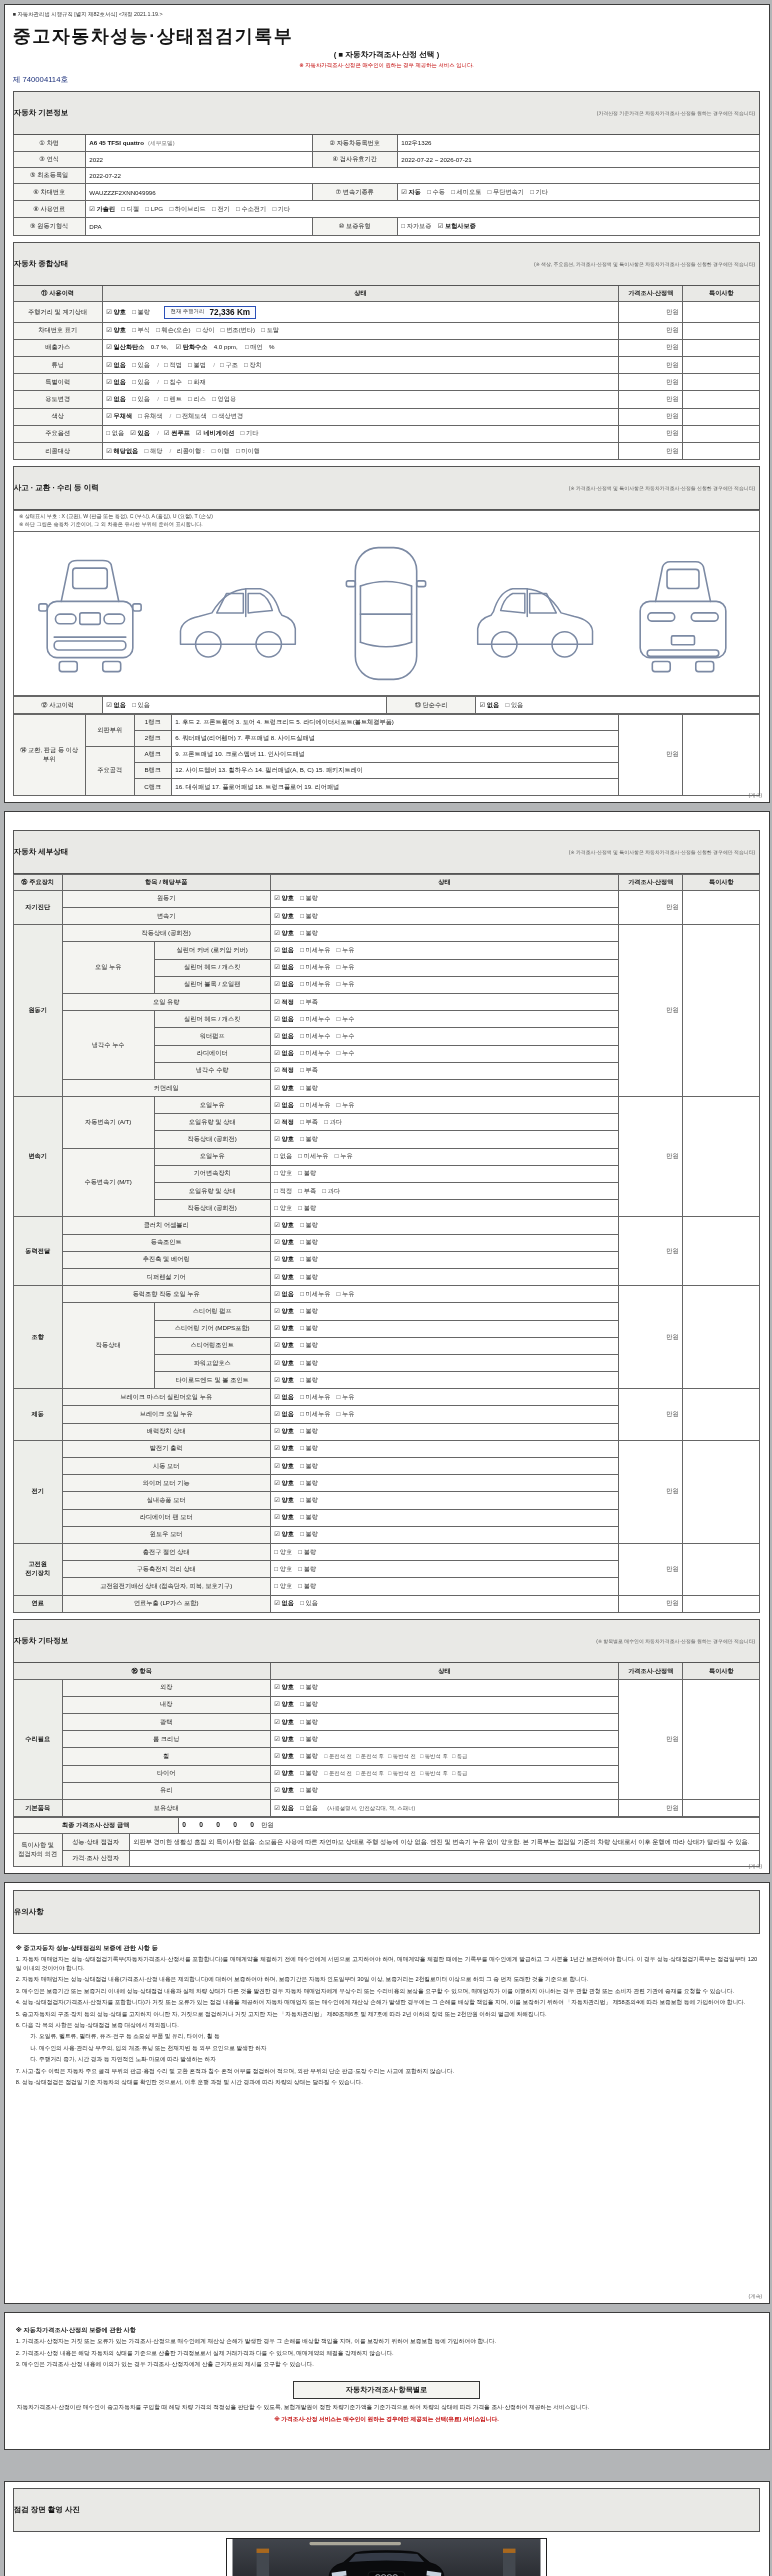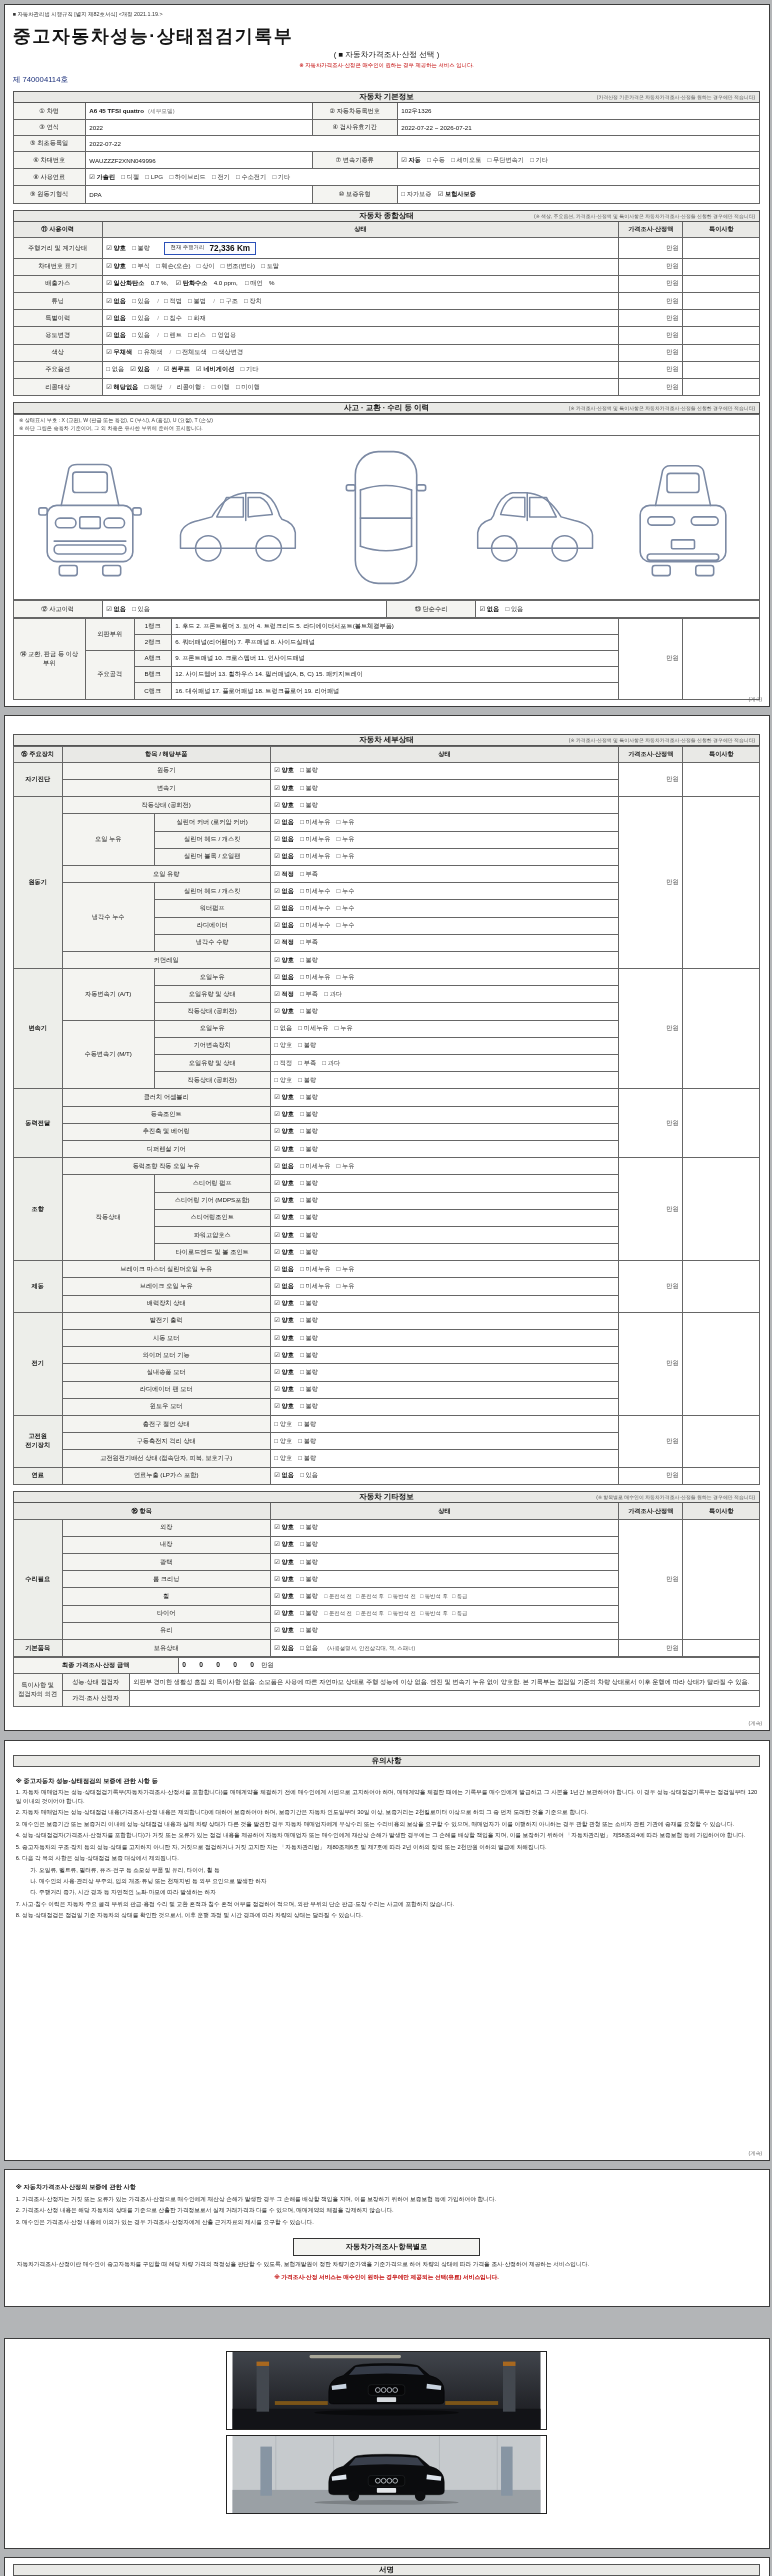--- a/index.html
+++ b/index.html
@@ -2,25 +2,25 @@
 <html style="font-size:8.2px"><head>
 <meta charset="utf-8">
 <style>
   html,body{margin:0;padding:0}
   body{width:773px;height:2576px;overflow:hidden;background:#b3b5b7;
        font-family:"Liberation Sans","DejaVu Sans",sans-serif;color:#161616}
   .sheet{width:766px;margin:0 auto;padding-top:3.6px}
   .box{background:#fff;border:0.5px solid #3c3c3c;margin:0 0 8.2px 0;padding:6.2px 8.2px;position:relative}
   .regline{font-size:5.4px;color:#333}
   h1.title{text-align:left;font-size:18px;letter-spacing:1.5px;margin:6.2px 0 2.1px;font-weight:bold}
-  .subline{text-align:center;font-size:7.7px;font-weight:normal}
+  .subline{text-align:center;font-size:7.7px;font-weight:bold}
   .rednote{text-align:center;font-size:5.4px;color:#c00000;margin-top:1.5px}
   .formno{font-size:7.7px;font-weight:normal;margin:6.2px 0 2.1px;color:#1b2f7a}
-  .bar{background:#e9e9e6;border:0.5px solid #555;text-align:center;font-weight:bold;
-       font-size:7.5px;padding:0 0;position:relative;margin-top:6.2px}
+  .bar{background:#e9e9e6;border:0.5px solid #555;font-weight:bold;
+       font-size:7.5px;padding:16px 0;position:relative;margin-top:6.2px}
   .bar .note{position:absolute;right:4.1px;top:50%;transform:translateY(-50%);
        font-weight:normal;font-size:4.9px;color:#555}
   table.grid{width:100%;border-collapse:collapse;table-layout:fixed;margin-top:-0.5px}
   .grid th,.grid td{border:0.5px solid #666;font-size:6.2px;padding:3.1px 3.6px;
        vertical-align:middle;word-break:keep-all;overflow:hidden}
   .grid th{background:#e9e9e6;font-size:6.2px}
   .lab{background:#f4f4f1;text-align:center}
   .gname{background:#edeeea;font-weight:bold}
   .price{text-align:right;color:#444}
   .state{text-align:left}
@@ -632,21 +632,21 @@
       <tr>
         <td class="lab">가격·조사 산정자</td>
         <td class="optxt"></td>
       </tr>
     </tbody>
       </table>
     <span class="contnote">(계속)</span>
   </div>
 
   <div class="box" style="min-height:407px">
-    <div class="bar" style="margin-top:8px">
+    <div class="bar" style="margin-top:0">
       <span>유의사항</span>
     </div>
     <div id="notice-body" style="padding:4.1px 3.1px">
         <p class="nl h">※ 중고자동차 성능·상태점검의 보증에 관한 사항 등</p>
         <p class="nl">1. 자동차 매매업자는 성능·상태점검기록부(자동차가격조사·산정서를 포함합니다)를 매매계약을 체결하기 전에 매수인에게 서면으로 고지하여야 하며, 매매계약을 체결한 때에는 기록부를 매수인에게 발급하고 그 사본을 1년간 보관하여야 합니다. 이 경우 성능·상태점검기록부는 점검일부터 120일 이내의 것이어야 합니다.</p>
         <p class="nl">2. 자동차 매매업자는 성능·상태점검 내용(가격조사·산정 내용은 제외합니다)에 대하여 보증하여야 하며, 보증기간은 자동차 인도일부터 30일 이상, 보증거리는 2천킬로미터 이상으로 하되 그 중 먼저 도래한 것을 기준으로 합니다.</p>
         <p class="nl">3. 매수인은 보증기간 또는 보증거리 이내에 성능·상태점검 내용과 실제 차량 상태가 다른 것을 발견한 경우 자동차 매매업자에게 무상수리 또는 수리비용의 보상을 요구할 수 있으며, 매매업자가 이를 이행하지 아니하는 경우 관할 관청 또는 소비자 관련 기관에 중재를 요청할 수 있습니다.</p>
         <p class="nl">4. 성능·상태점검자(가격조사·산정자를 포함합니다)가 거짓 또는 오류가 있는 점검 내용을 제공하여 자동차 매매업자 또는 매수인에게 재산상 손해가 발생한 경우에는 그 손해를 배상할 책임을 지며, 이를 보장하기 위하여 「자동차관리법」 제58조의4에 따라 보증보험 등에 가입하여야 합니다.</p>
         <p class="nl">5. 중고자동차의 구조·장치 등의 성능·상태를 고지하지 아니한 자, 거짓으로 점검하거나 거짓 고지한 자는 「자동차관리법」 제80조제6호 및 제7호에 따라 2년 이하의 징역 또는 2천만원 이하의 벌금에 처해집니다.</p>
         <p class="nl">6. 다음 각 목의 사항은 성능·상태점검 보증 대상에서 제외됩니다.</p>
@@ -665,20 +665,23 @@
         <p class="nl">1. 가격조사·산정자는 거짓 또는 오류가 있는 가격조사·산정으로 매수인에게 재산상 손해가 발생한 경우 그 손해를 배상할 책임을 지며, 이를 보장하기 위하여 보증보험 등에 가입하여야 합니다.</p>
         <p class="nl">2. 가격조사·산정 내용은 해당 자동차의 상태를 기준으로 산출한 가격정보로서 실제 거래가격과 다를 수 있으며, 매매계약의 체결을 강제하지 않습니다.</p>
         <p class="nl">3. 매수인은 가격조사·산정 내용에 이의가 있는 경우 가격조사·산정자에게 산출 근거자료의 제시를 요구할 수 있습니다.</p>
       </div>
     <div class="pricebox-title">자동차가격조사·항목별로</div>
     <div class="pricebox-text">자동차가격조사·산정이란 매수인이 중고자동차를 구입할 때 해당 차량 가격의 적정성을 판단할 수 있도록, 보험개발원이 정한 차량기준가액을 기준가격으로 하여 차량의 상태에 따라 가격을 조사·산정하여 제공하는 서비스입니다.</div>
     <div class="pricebox-note">※ 가격조사·산정 서비스는 매수인이 원하는 경우에만 제공되는 선택(유료) 서비스입니다.</div>
   </div>
 
   <div class="box" style="margin-top:31px;min-height:196px">
+    <div class="bar" style="margin-top:0">
+      <span>점검 장면 촬영 사진</span>
+    </div>
     <div class="photowrap">
       <svg class="photo" viewBox="0 0 640 160" width="319" height="77">
         <defs>
           <linearGradient id="g1" x1="0" y1="0" x2="0" y2="1">
             <stop offset="0" stop-color="#41454c"></stop>
               <stop offset="0.6" stop-color="#26282d"></stop>
               <stop offset="1" stop-color="#17181b"></stop>
           </linearGradient>
         </defs>
         <rect width="640" height="160" fill="url(#g1)"></rect>

